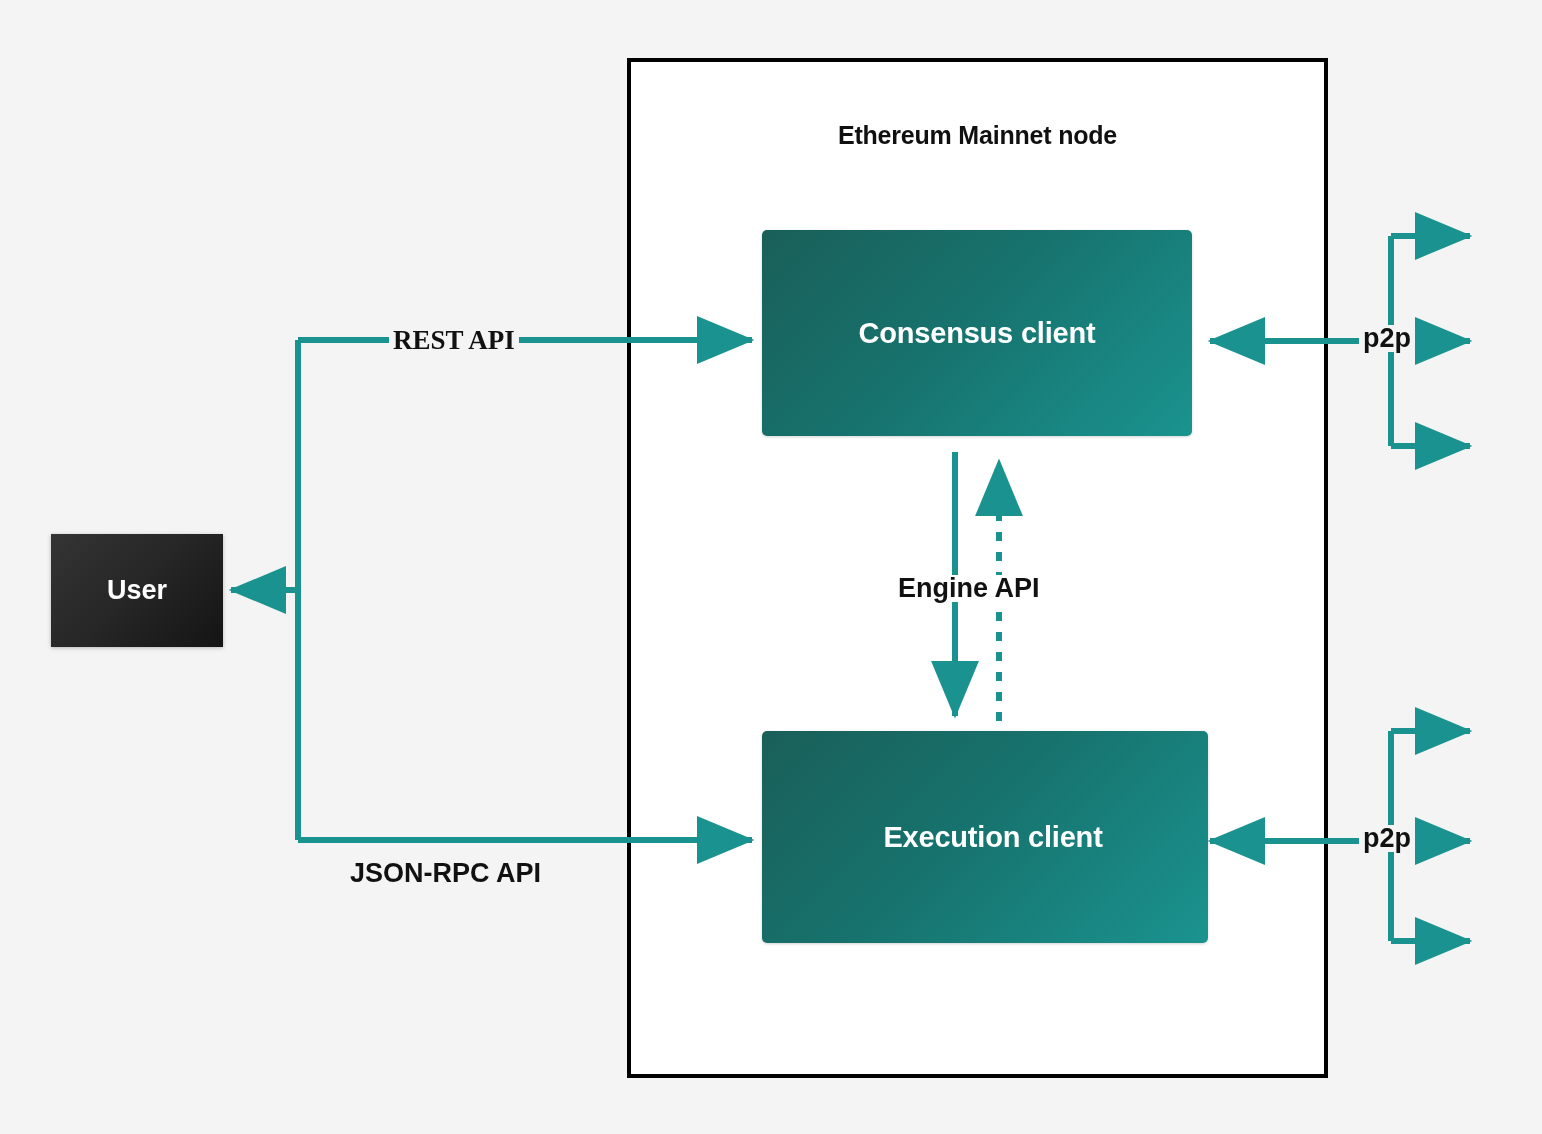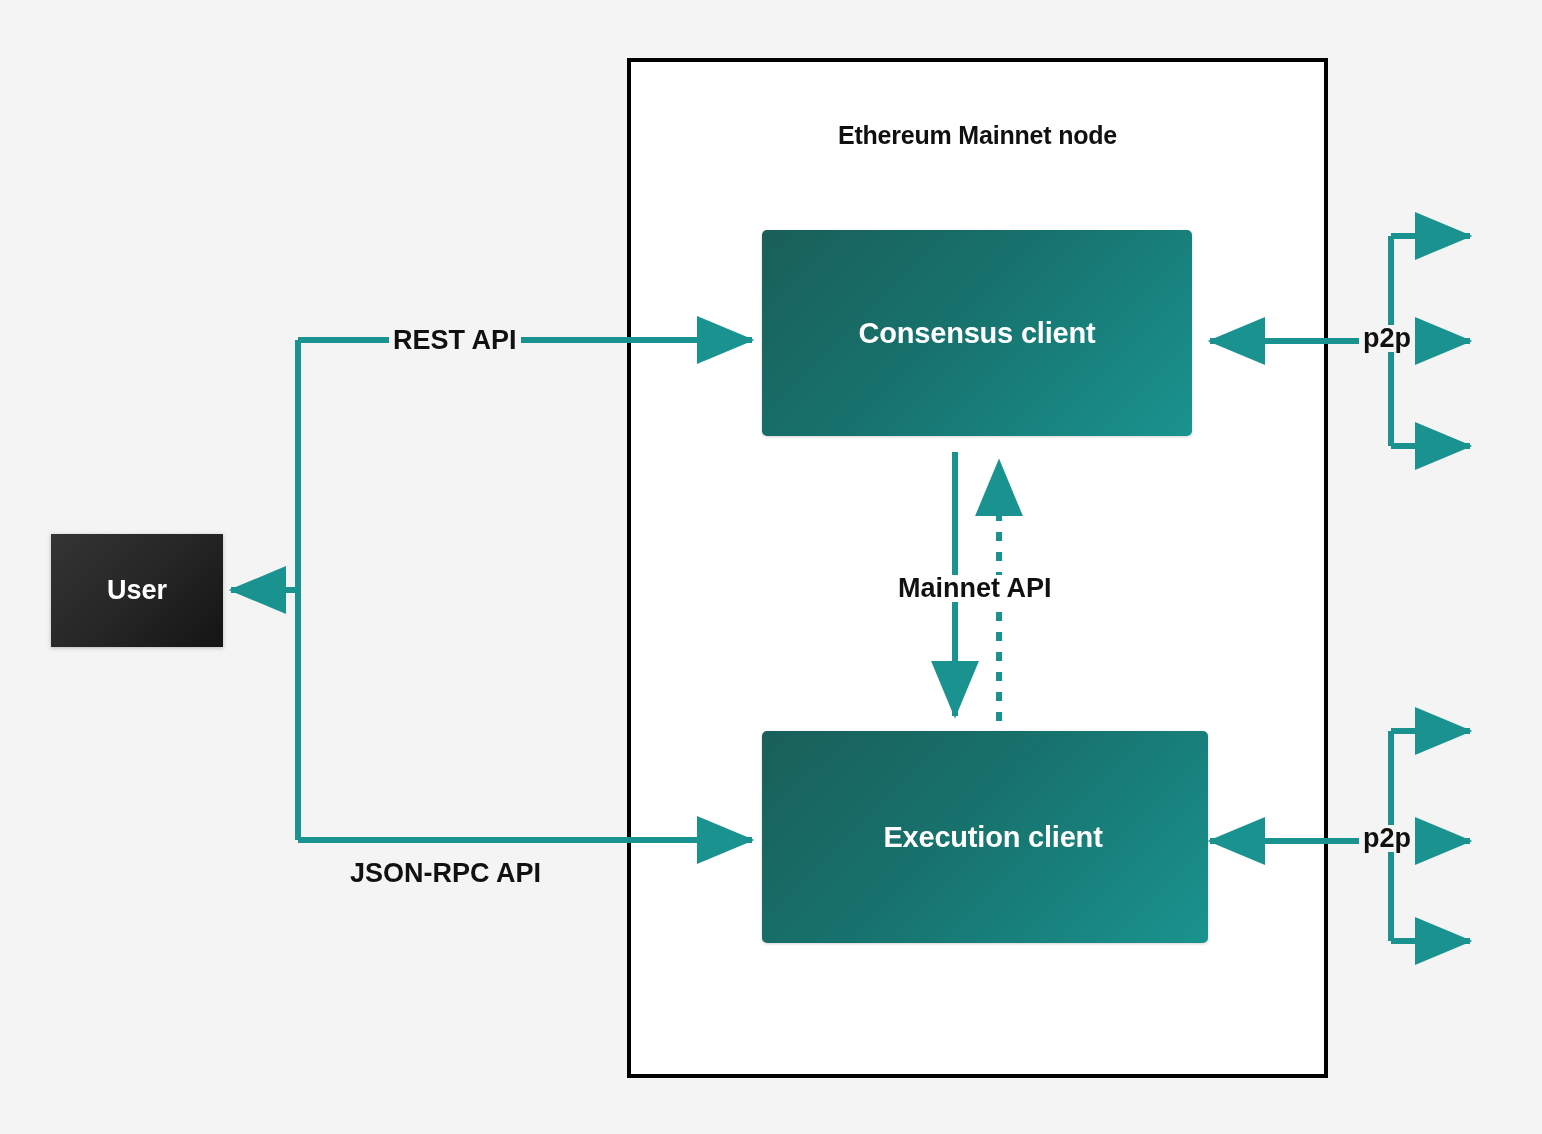--- a/index.html
+++ b/index.html
@@ -99,20 +99,21 @@
     font-weight: bold;
     color: #111111;
     background: #f4f4f4;
     padding: 0 4px;
     white-space: nowrap;
     line-height: 1;
   }
   #label-rest-api {
     left: 389px;
     top: 327px;
+    font-family: Liberation Serif, serif;
   }
   #label-jsonrpc-api {
     left: 346px;
     top: 860px;
   }
   #label-engine-api {
     left: 894px;
     top: 575px;
     background: #ffffff;
   }
@@ -188,19 +189,19 @@
   </div>
 
   <div id="user-box">
     <span class="client-label">User</span>
   </div>
 
   <div class="edge-label" id="label-rest-api">REST API</div>
 
   <div class="edge-label" id="label-jsonrpc-api">JSON-RPC API</div>
 
-  <div class="edge-label" id="label-engine-api">Mainnet API</div>
+  <div class="edge-label" id="label-engine-api">Engine API</div>
 
   <div class="edge-label" id="label-p2p-top">p2p</div>
 
   <div class="edge-label" id="label-p2p-bottom">p2p</div>
 
 </div>
 
 </body></html>

